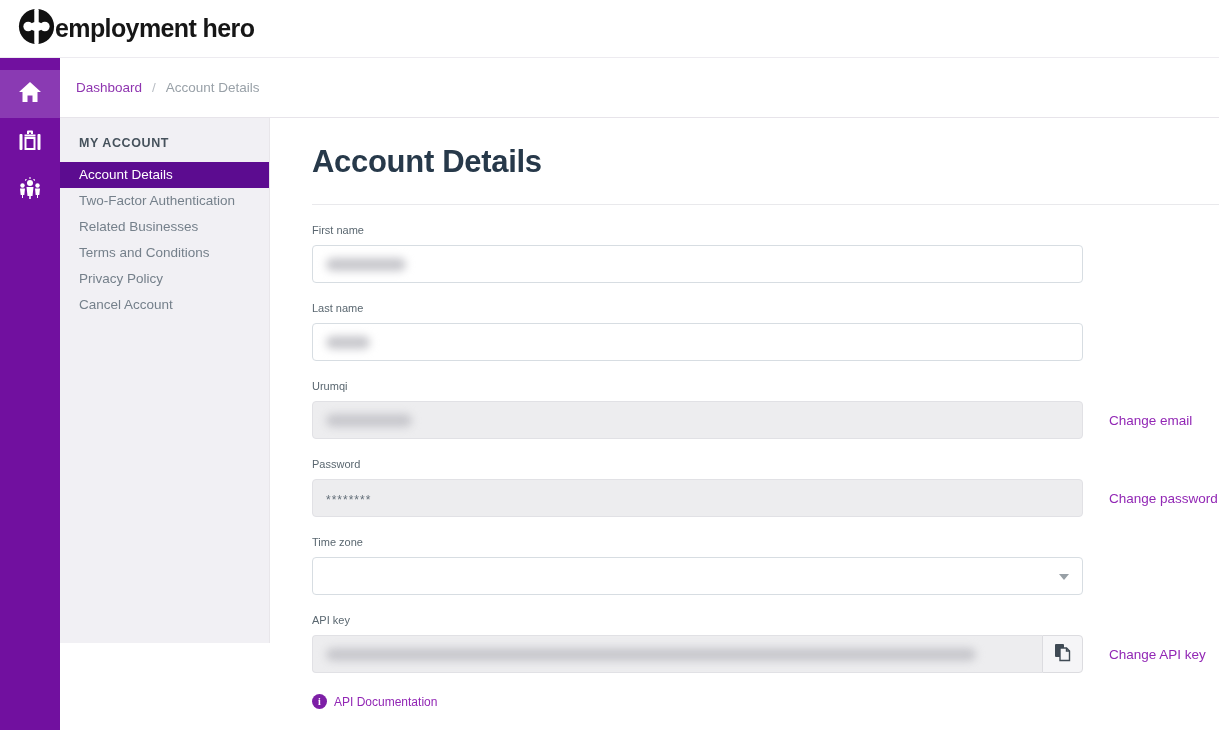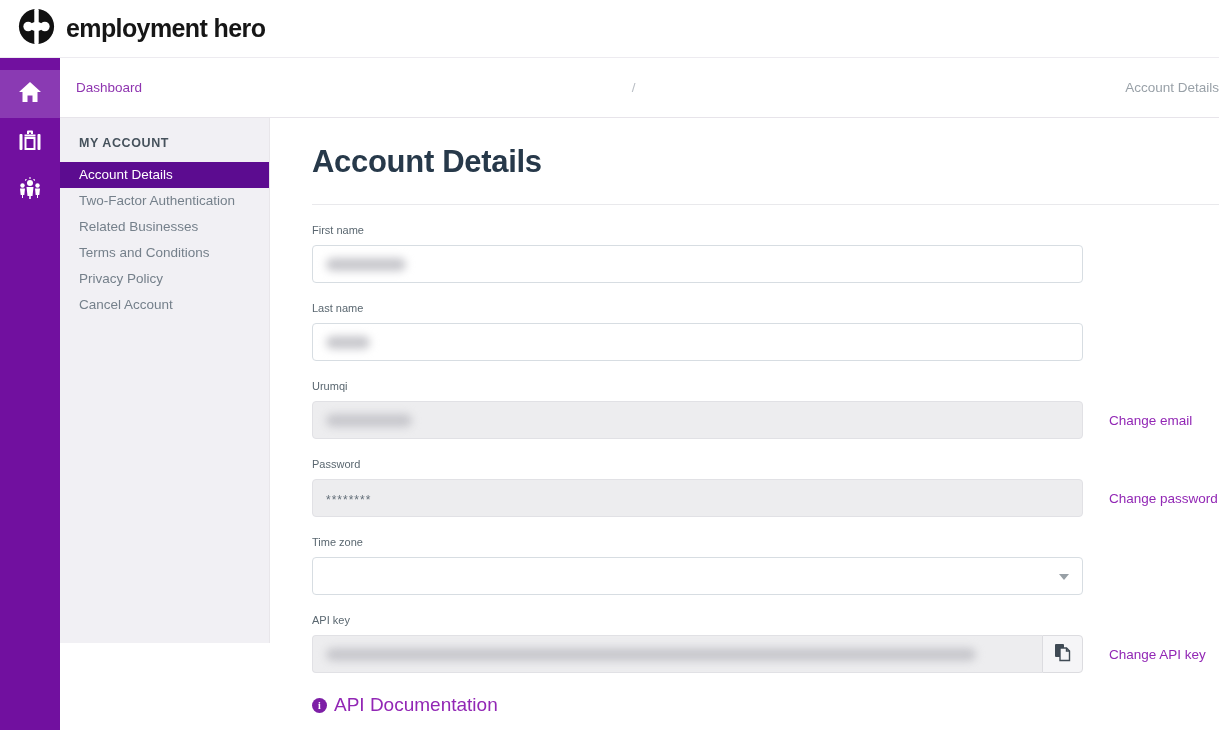--- a/index.html
+++ b/index.html
@@ -3,34 +3,34 @@
 <meta charset="utf-8">
 <style>
   * { margin:0; padding:0; box-sizing:border-box; }
   html,body { width:1219px; height:730px; overflow:hidden;
     font-family:"Liberation Sans", sans-serif; background:#fff; }
 
   
   .header { position:absolute; top:0; left:0; width:1219px; height:58px;
     background:#fff; border-bottom:1px solid #edebf0; display:flex;
     align-items:center; padding-left:18px; z-index:5; }
-  .logo-wrap { display:flex; align-items:center; gap:11px; }
+  .logo-wrap { display:flex; align-items:center; }
   .logo-text { font-size:25px; font-weight:bold; color:#161616; letter-spacing:-0.6px; }
 
   
   .rail { position:absolute; top:58px; left:0; width:60px; height:672px;
     background:#71109F; padding-top:12px; z-index:4; }
   .rail-item { width:60px; height:48px; display:flex; align-items:center;
     justify-content:center; cursor:pointer; }
   .rail-item.active { background:#8A3AB3; }
 
   
   .crumbbar { position:absolute; top:58px; left:60px; width:1159px; height:60px;
     background:#fff; border-bottom:1px solid #e7e4ea; display:flex;
-    align-items:center; padding-left:16px; font-size:13.5px;justify-content:space-between; }
+    align-items:center; padding-left:16px; font-size:13.5px; }
   .crumb-link { color:#8F35B0; text-decoration:none; cursor:pointer; }
   .crumb-sep { color:#b9bec4; margin:0 10px; }
   .crumb-current { color:#99a1a8; }
 
   
   .sidebar { position:absolute; top:118px; left:60px; width:210px; height:525px;
     background:#F1F0F4; border-right:1px solid #e8e6ea; padding-top:18px; }
   .sidebar-heading { font-size:12.5px; font-weight:bold; color:#46525C;
     letter-spacing:0.6px; padding:0 0 12px 19px; }
   .side-item { display:block; font-size:13.5px; color:#75808B; padding:5px 0 5px 19px;
@@ -73,21 +73,21 @@
     padding-left:13px; }
   .copy-btn { width:41px; height:38px; background:#f5f5f7; border:1px solid #dcdce0;
     border-radius:0 4px 4px 0; display:flex; align-items:center; justify-content:center;
     cursor:pointer; }
 
   
   .apidoc-row { margin-top:21px; display:flex; align-items:center; gap:7px; }
   .info-badge { width:15px; height:15px; border-radius:50%; background:#7D1FA6;
     color:#fff; font-size:10px; font-weight:bold; font-family:"Liberation Serif", serif;
     display:flex; align-items:center; justify-content:center; }
-  .apidoc-link { font-size:19px; color:#9227B5; text-decoration:none; cursor:pointer; }
+  .apidoc-link { font-size:12px; color:#9227B5; text-decoration:none; cursor:pointer; }
 </style>
 </head>
 <body>
 
 <div class="header">
   <div class="logo-wrap">
     <span>
       <svg width="37" height="37" viewBox="0 0 40 40">
         <circle cx="20" cy="20" r="19" fill="#111"></circle>
         <rect x="17.6" y="0" width="4.8" height="40" rx="2.4" fill="#fff"></rect>

